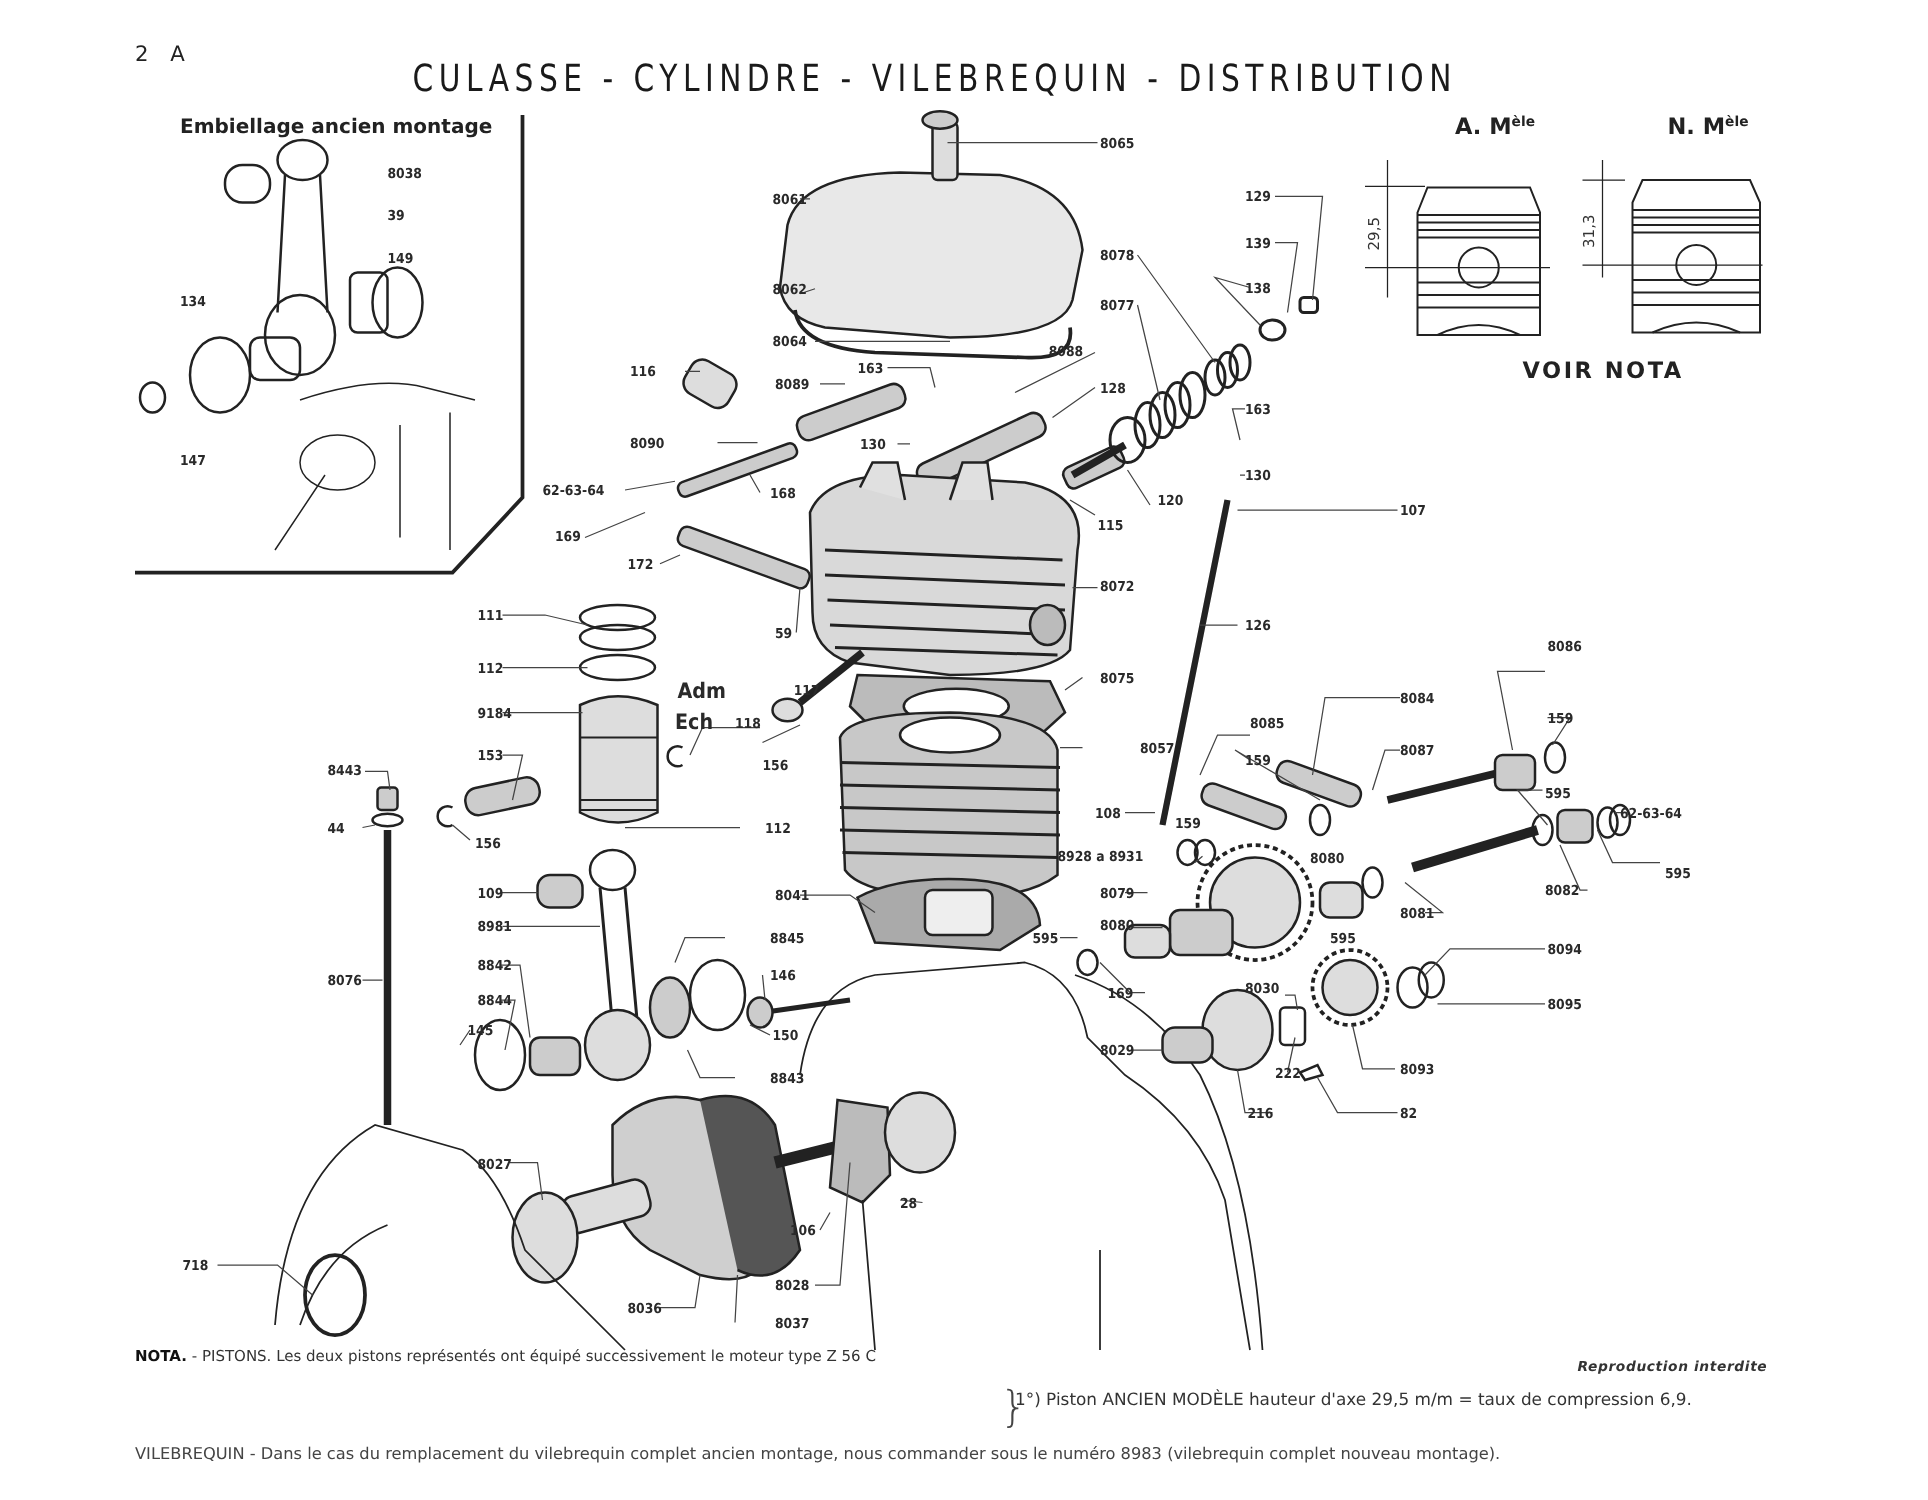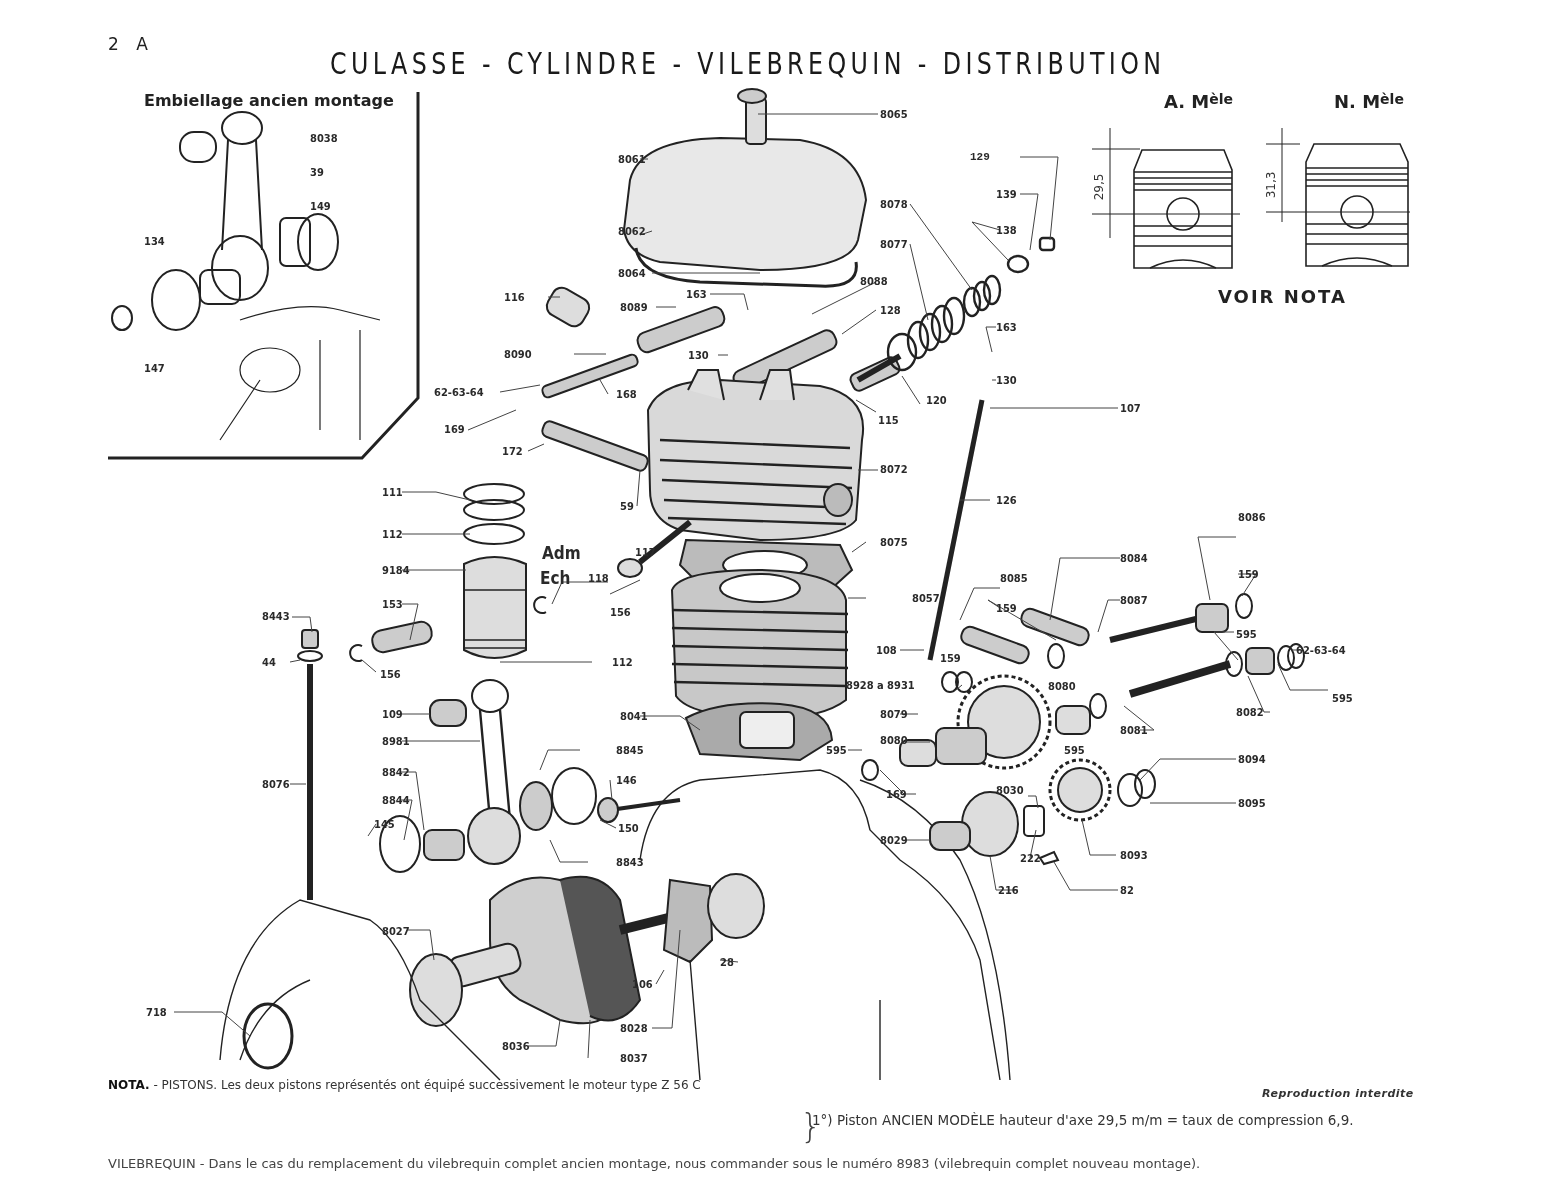--- a/index.html
+++ b/index.html
@@ -1,21 +1,21 @@
 <!DOCTYPE html>
 <html><head>
 <meta charset="utf-8">
 <style>
   html, body { margin:0; padding:0; background:#ffffff; }
   body { width:1542px; height:1200px; position:relative; overflow:hidden; font-family:"DejaVu Sans", sans-serif; color:#1a1a1a; }
   .page-num { position:absolute; left:108px; top:34px; font-size:17px; letter-spacing:6px; color:#222; }
   .title { position:absolute; left:330px; top:46px; font-family:"DejaVu Sans Condensed","DejaVu Sans", sans-serif; font-size:30px; letter-spacing:5px; color:#1a1a1a; transform:scaleX(0.88); transform-origin:left; white-space:nowrap; }
   .inset-title { position:absolute; left:144px; top:91px; font-weight:bold; font-size:16px; color:#222; white-space:nowrap; }
   .piston-title { position:absolute; top:91px; font-weight:bold; font-size:18px; color:#222; }
-  .piston-title sup { font-size:14px; vertical-align:top; }
+  .piston-title sup { font-size:11px; vertical-align:top; }
   .voir-nota { position:absolute; left:1218px; top:286px; font-weight:bold; font-size:18px; letter-spacing:2px; color:#222; }
   .dim-label { position:absolute; font-size:12px; color:#333; transform:rotate(-90deg); transform-origin:center; }
   .lbl { position:absolute; font-size:11px; font-weight:bold; color:#2a2a2a; white-space:nowrap; font-family:"DejaVu Sans Condensed","DejaVu Sans", sans-serif; }
   .lbl.big { font-size:17px; }
   svg.drawing { position:absolute; left:0; top:0; }
   .reproduction { position:absolute; left:1262px; top:1087px; font-size:11px; font-style:italic; font-weight:bold; color:#333; letter-spacing:0.5px; white-space:nowrap; }
   .nota-line { position:absolute; left:108px; top:1078px; font-size:12px; color:#333; white-space:nowrap; }
   .nota-line b { color:#111; }
   .nota-right { position:absolute; left:812px; top:1110px; font-size:13.5px; color:#333; line-height:20px; white-space:nowrap; }
   .brace { position:absolute; left:800px; top:1106px; font-size:34px; color:#444; font-weight:200; }
@@ -221,35 +221,35 @@
 <span class="lbl big" style="left:540px;top:568px">Ech</span>
 
 <div id="labels">
     <span class="lbl" style="left: 880px; top: 108px;">8065</span>
     <span class="lbl" style="left: 618px; top: 153px;">8061</span>
     <span class="lbl" style="left: 618px; top: 225px;">8062</span>
     <span class="lbl" style="left: 618px; top: 267px;">8064</span>
     <span class="lbl" style="left: 504px; top: 291px;">116</span>
     <span class="lbl" style="left: 620px; top: 301px;">8089</span>
     <span class="lbl" style="left: 686px; top: 288px;">163</span>
-    <span class="lbl" style="left: 860px; top: 275px;">8088</span>
+    <span class="lbl" style="left: 839px; top: 275px;">8088</span>
     <span class="lbl" style="left: 880px; top: 304px;">128</span>
     <span class="lbl" style="left: 504px; top: 348px;">8090</span>
     <span class="lbl" style="left: 688px; top: 349px;">130</span>
     <span class="lbl" style="left: 434px; top: 386px;">62-63-64</span>
     <span class="lbl" style="left: 616px; top: 388px;">168</span>
     <span class="lbl" style="left: 444px; top: 423px;">169</span>
     <span class="lbl" style="left: 502px; top: 445px;">172</span>
     <span class="lbl" style="left: 620px; top: 500px;">59</span>
     <span class="lbl" style="left: 878px; top: 414px;">115</span>
     <span class="lbl" style="left: 926px; top: 394px;">120</span>
     <span class="lbl" style="left: 880px; top: 463px;">8072</span>
     <span class="lbl" style="left: 880px; top: 198px;">8078</span>
     <span class="lbl" style="left: 880px; top: 238px;">8077</span>
-    <span class="lbl" style="left: 970px; top: 151px; font-family: Liberation Mono, monospace;">129</span>
+    <span class="lbl" style="left: 996px; top: 151px;">129</span>
     <span class="lbl" style="left: 996px; top: 188px;">139</span>
     <span class="lbl" style="left: 996px; top: 224px;">138</span>
     <span class="lbl" style="left: 996px; top: 321px;">163</span>
     <span class="lbl" style="left: 996px; top: 374px;">130</span>
     <span class="lbl" style="left: 1120px; top: 402px;">107</span>
     <span class="lbl" style="left: 996px; top: 494px;">126</span>
     <span class="lbl" style="left: 382px; top: 486px;">111</span>
     <span class="lbl" style="left: 382px; top: 528px;">112</span>
     <span class="lbl" style="left: 382px; top: 564px;">9184</span>
     <span class="lbl" style="left: 382px; top: 598px;">153</span>

